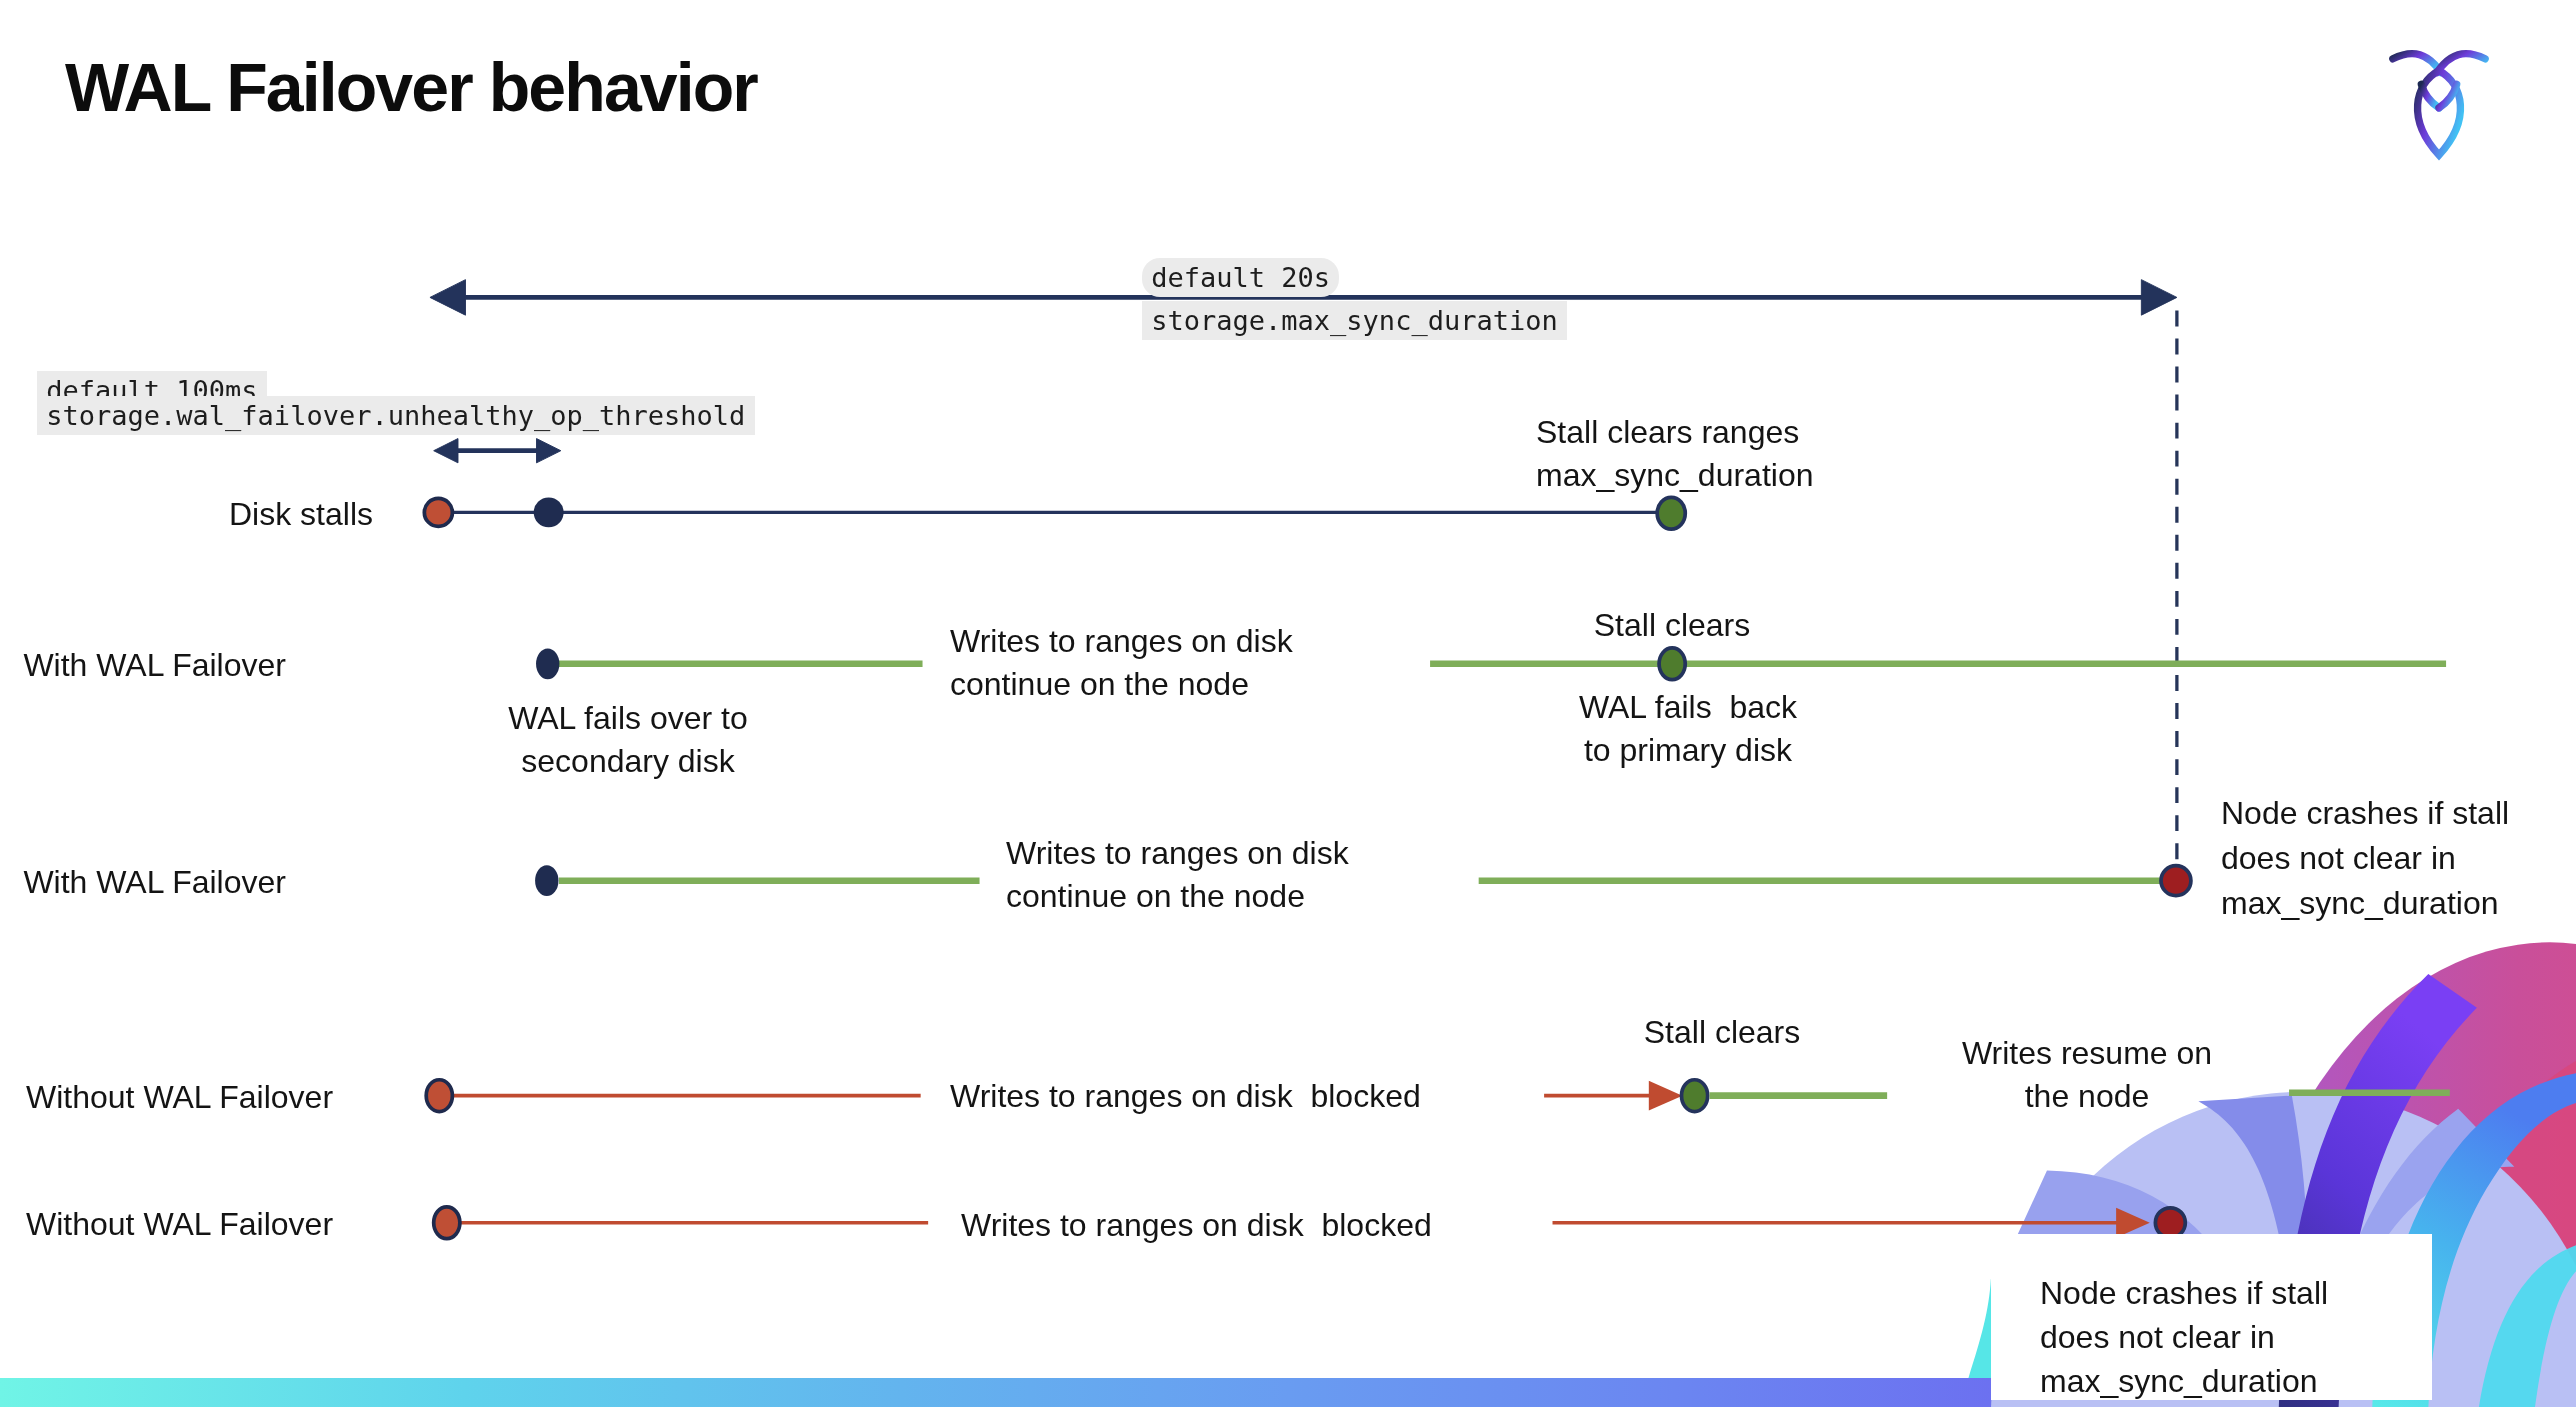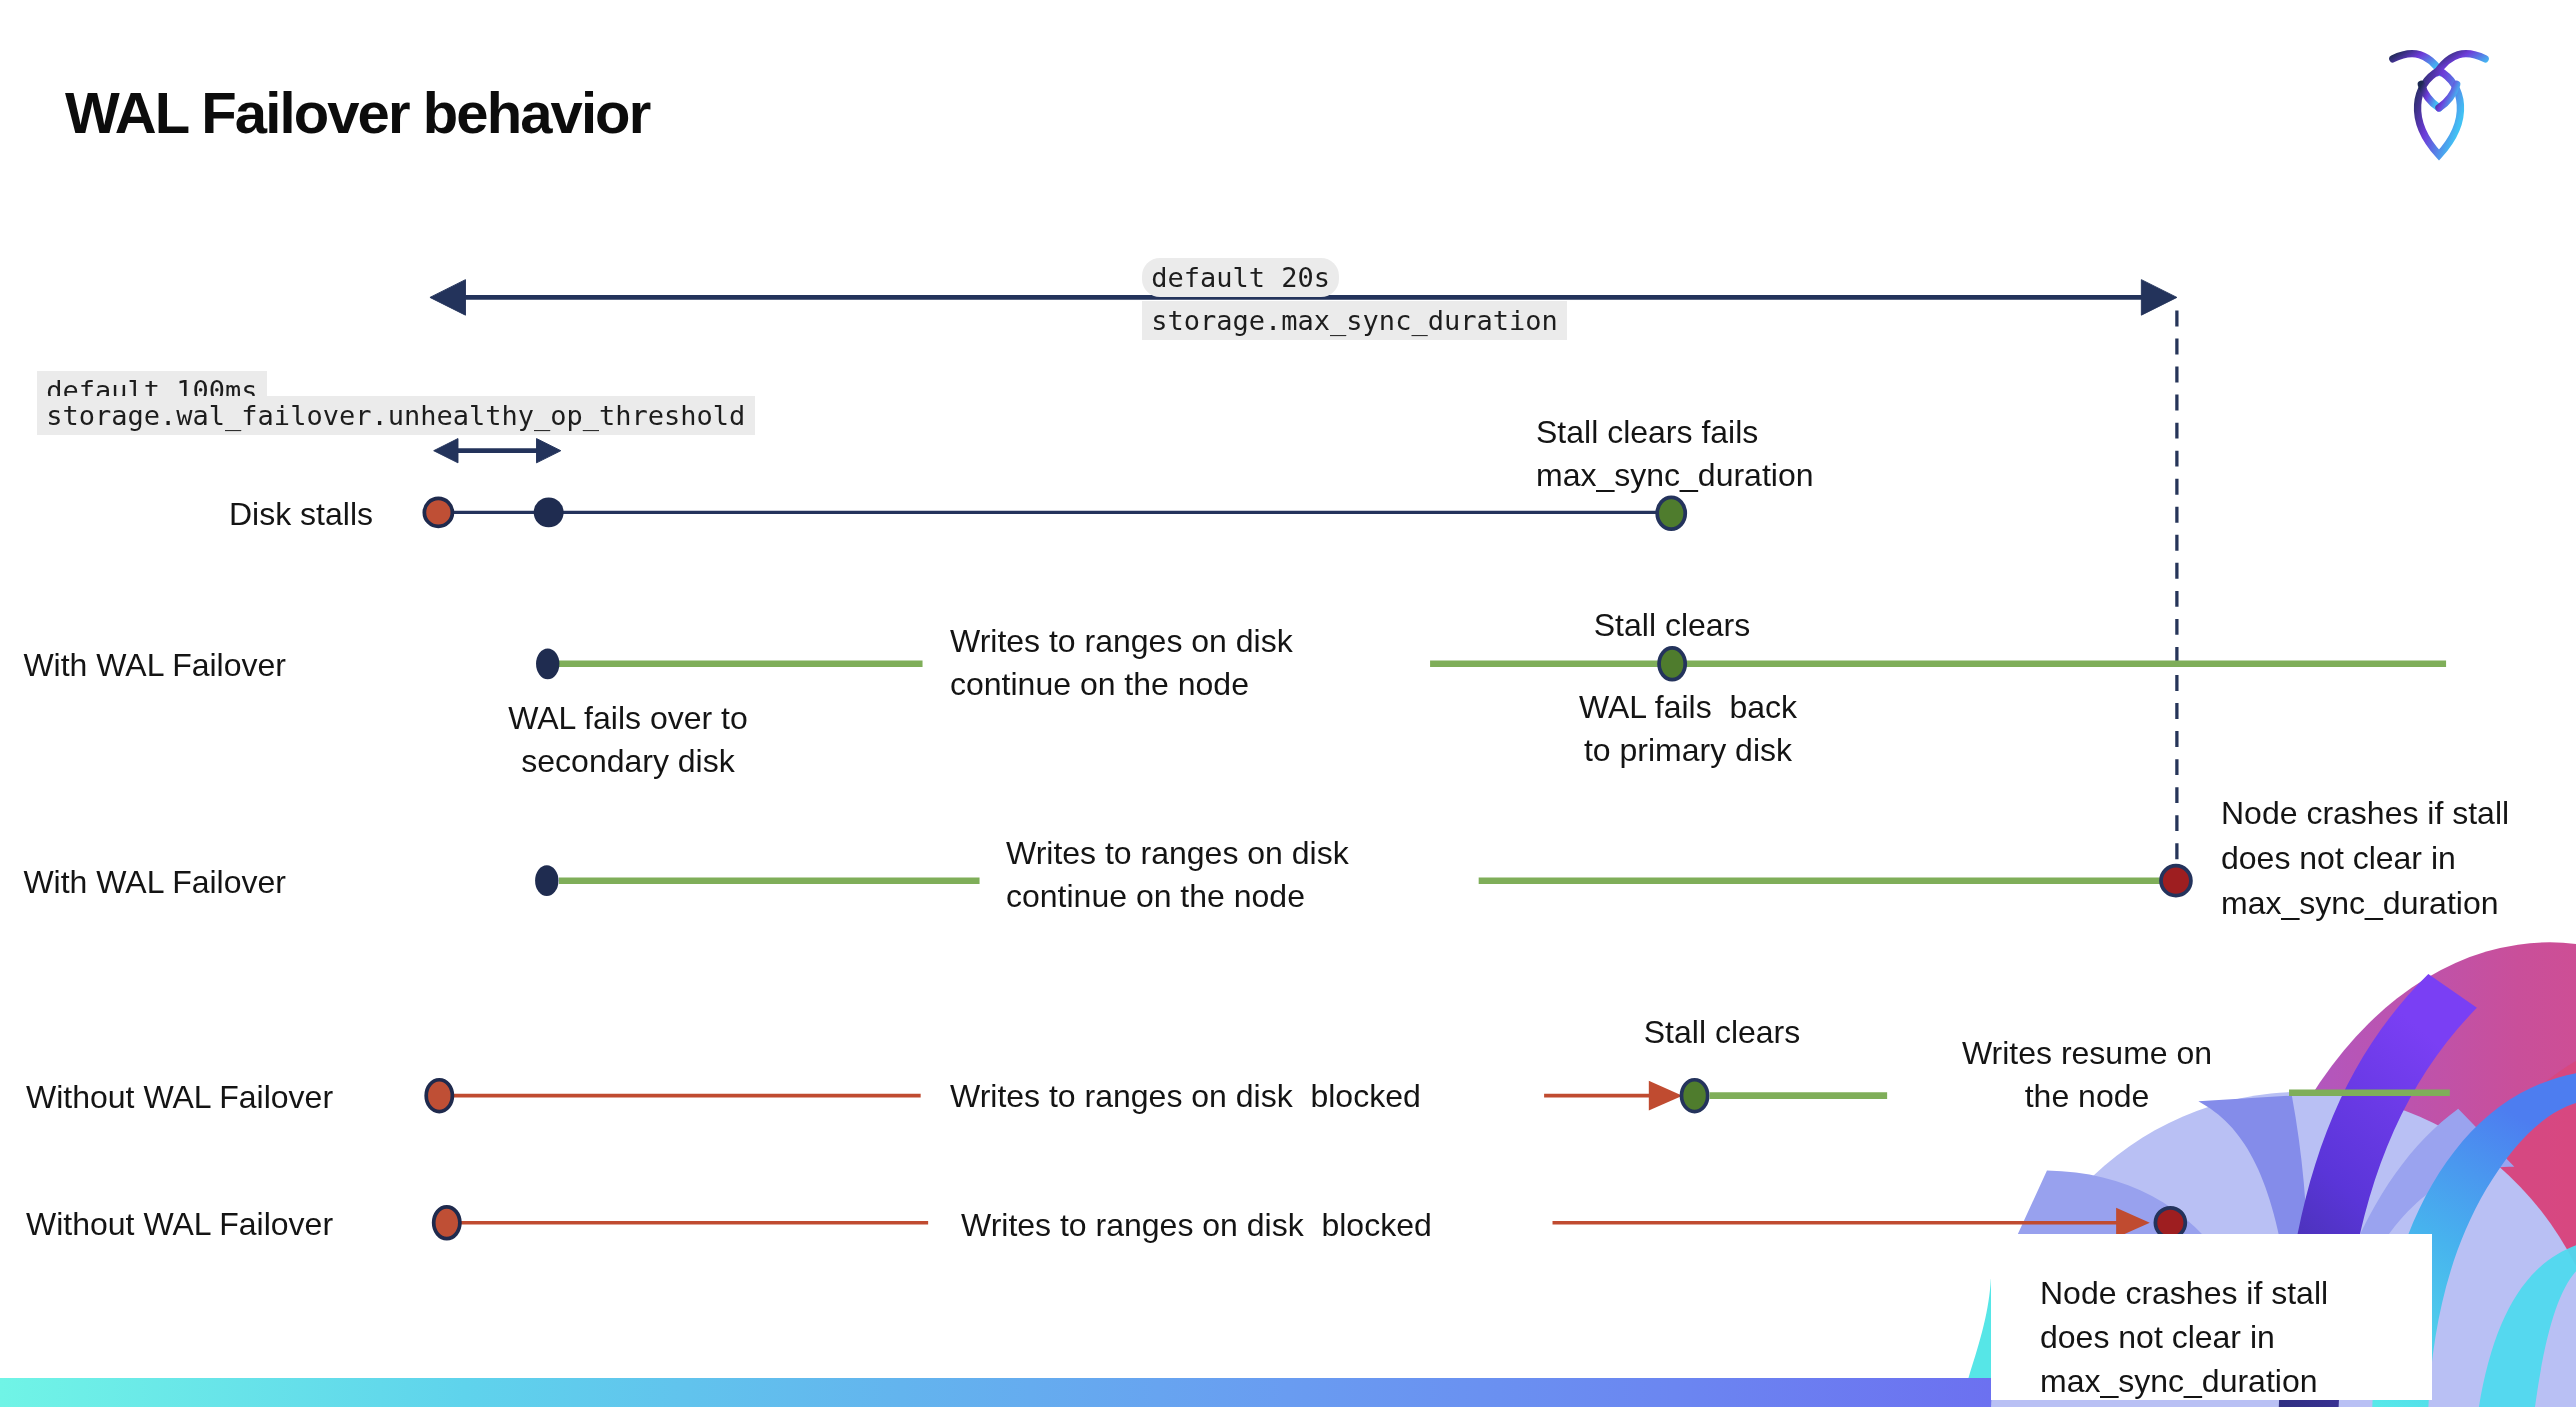--- a/index.html
+++ b/index.html
@@ -1,19 +1,19 @@
 <!DOCTYPE html>
 <html style="font-size:15px"><head>
 <meta charset="utf-8">
 <style>
   html,body{margin:0;padding:0;background:#ffffff;}
   body{width:2576px;height:1408px;position:relative;overflow:hidden;
        font-family:"Liberation Sans",sans-serif;color:#111;}
   .abs{position:absolute;}
-  .title{font-size:58px;font-weight:700;letter-spacing:-1.9px;color:#0c0c0c;line-height:1.05;margin-top:31px;}
+  .title{font-size:68px;font-weight:700;letter-spacing:-1.9px;color:#0c0c0c;line-height:1.05;}
   .note{font-size:32px;line-height:43px;color:#141414;white-space:pre-wrap;}
   .center{text-align:center;}
   .mono{font-family:"DejaVu Sans Mono","Liberation Mono",monospace;font-size:27px;line-height:33px;
         background:#ebebeb;color:#1d1d1d;padding:2.8px 9.3px;white-space:pre;z-index:2;}
   .note,.title{z-index:2;}
   #diagram-svg{position:absolute;left:0;top:0;z-index:1;}
   #bottom-bar{left:0;top:1378px;width:2576px;height:30px;z-index:0;
     background:linear-gradient(90deg,#70f4e6 0%,#5fd3ec 18%,#63b4ee 35%,#699cf1 50%,#6b86f1 65%,#6c6cf0 80%,#6e4fef 100%);}
   #crash-box{left:1991px;top:1234px;width:441px;height:166px;background:#ffffff;z-index:3;
     box-sizing:border-box;padding:37px 0 0 49px;}
@@ -140,21 +140,21 @@
 <div class="abs mono" style="left:1142px;top:301px;">storage.max_sync_duration</div>
 <div class="abs mono" style="left:37px;top:353px;margin-top:18px;">default 100ms</div>
 <div class="abs mono" style="left:37px;top:396px;text-align:center;">storage.wal_failover.unhealthy_op_threshold</div>
 
 <div class="abs note" style="left:229px;top:493px;">Disk stalls</div>
 <div class="abs note" style="left:23.4px;top:644px;">With WAL Failover</div>
 <div class="abs note" style="left:23.4px;top:861px;">With WAL Failover</div>
 <div class="abs note" style="left:26px;top:1076px;">Without WAL Failover</div>
 <div class="abs note" style="left:26px;top:1203px;">Without WAL Failover</div>
 
-<div class="abs note" style="left:1536px;top:411px;">Stall clears fails
+<div class="abs note" style="left:1536px;top:411px;">Stall clears ranges
 max_sync_duration</div>
 
 <div class="abs note" style="left:950px;top:620px;">Writes to ranges on disk
 continue on the node</div>
 <div class="abs note center" style="left:1532px;top:604px;width:280px;">Stall clears</div>
 <div class="abs note center" style="left:1548px;top:686px;width:280px;">WAL fails  back
 to primary disk</div>
 <div class="abs note center" style="left:488px;top:697px;width:280px;">WAL fails over to
 secondary disk</div>
 

